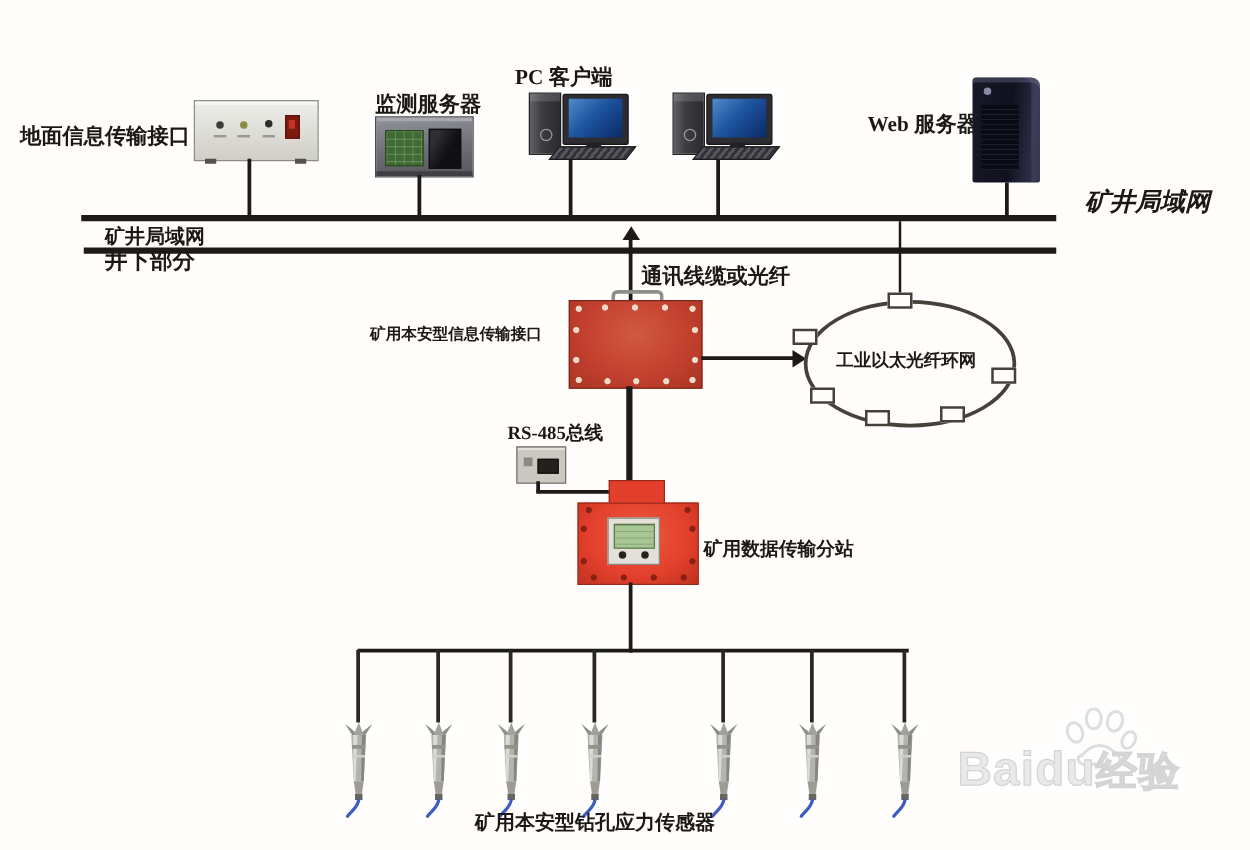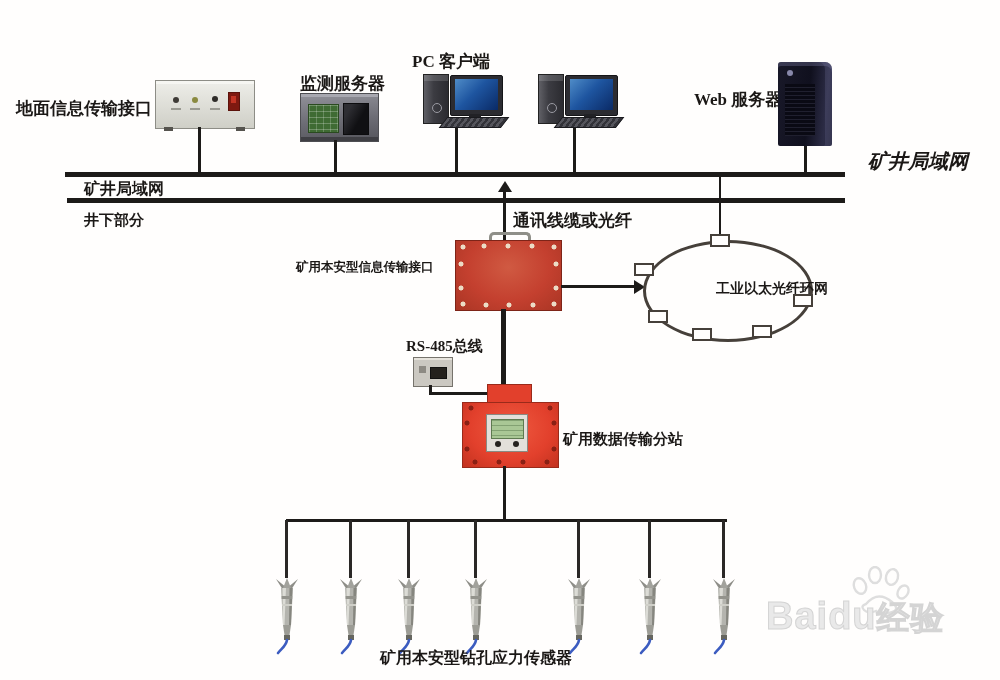--- a/index.html
+++ b/index.html
@@ -175,36 +175,36 @@
   <div class="abs web-tower">
     <div class="abs web-logo"></div>
     <div class="abs web-grille"></div>
   </div>
   <div class="abs vline" style="left:804px;top:146px;width:3px;height:28px;"></div>
 
   <div class="abs hline bus1"></div>
   <div class="abs hline bus2"></div>
   <div class="abs label" style="left:868px;top:148px;font-size:20px;font-style:italic;">矿井局域网</div>
   <div class="abs label" style="left:84px;top:179px;font-size:16px;">矿井局域网</div>
-  <div class="abs label" style="left:84px;top:211px;font-size:15px;">井下部分</div>
+  <div class="abs label" style="left:84px;top:196px;font-size:18px;">井下部分</div>
 
   <div class="abs vline" style="left:503px;top:190px;width:3px;height:50px;"></div>
   <div class="abs arrow-head-up" style="left:498px;top:181px;"></div>
   <div class="abs label" style="left:513px;top:209px;font-size:17px;">通讯线缆或光纤</div>
 
   <div class="abs safe-handle"></div>
   <div class="abs safe-box"></div>
   <div class="abs label" style="left:296px;top:259px;width:156px;text-align:left;font-size:12.5px;">矿用本安型信息传输接口</div>
 
   <div class="abs hline" style="left:561px;top:285px;width:76px;height:3px;"></div>
   <div class="abs arrow-head-right" style="left:634px;top:280px;"></div>
 
   <div class="abs vline" style="left:719px;top:177px;width:2px;height:63px;"></div>
   <div class="abs ring"></div>
-  <div class="abs label" style="left:643px;top:280px;width:164px;text-align:center;font-size:14px;margin-left:47px;">工业以太光纤环网</div>
+  <div class="abs label" style="left:643px;top:280px;width:164px;text-align:center;font-size:14px;">工业以太光纤环网</div>
   <div class="abs ring-node" style="left:710px;top:234px;"></div>
   <div class="abs ring-node" style="left:634px;top:263px;"></div>
   <div class="abs ring-node" style="left:793px;top:294px;"></div>
   <div class="abs ring-node" style="left:648px;top:310px;"></div>
   <div class="abs ring-node" style="left:692px;top:328px;"></div>
   <div class="abs ring-node" style="left:752px;top:325px;"></div>
 
   <div class="abs vline" style="left:501px;top:309px;width:5px;height:76px;"></div>
   <div class="abs label" style="left:406px;top:337px;font-size:15px;">RS-485总线</div>
   <div class="abs rs-device">

